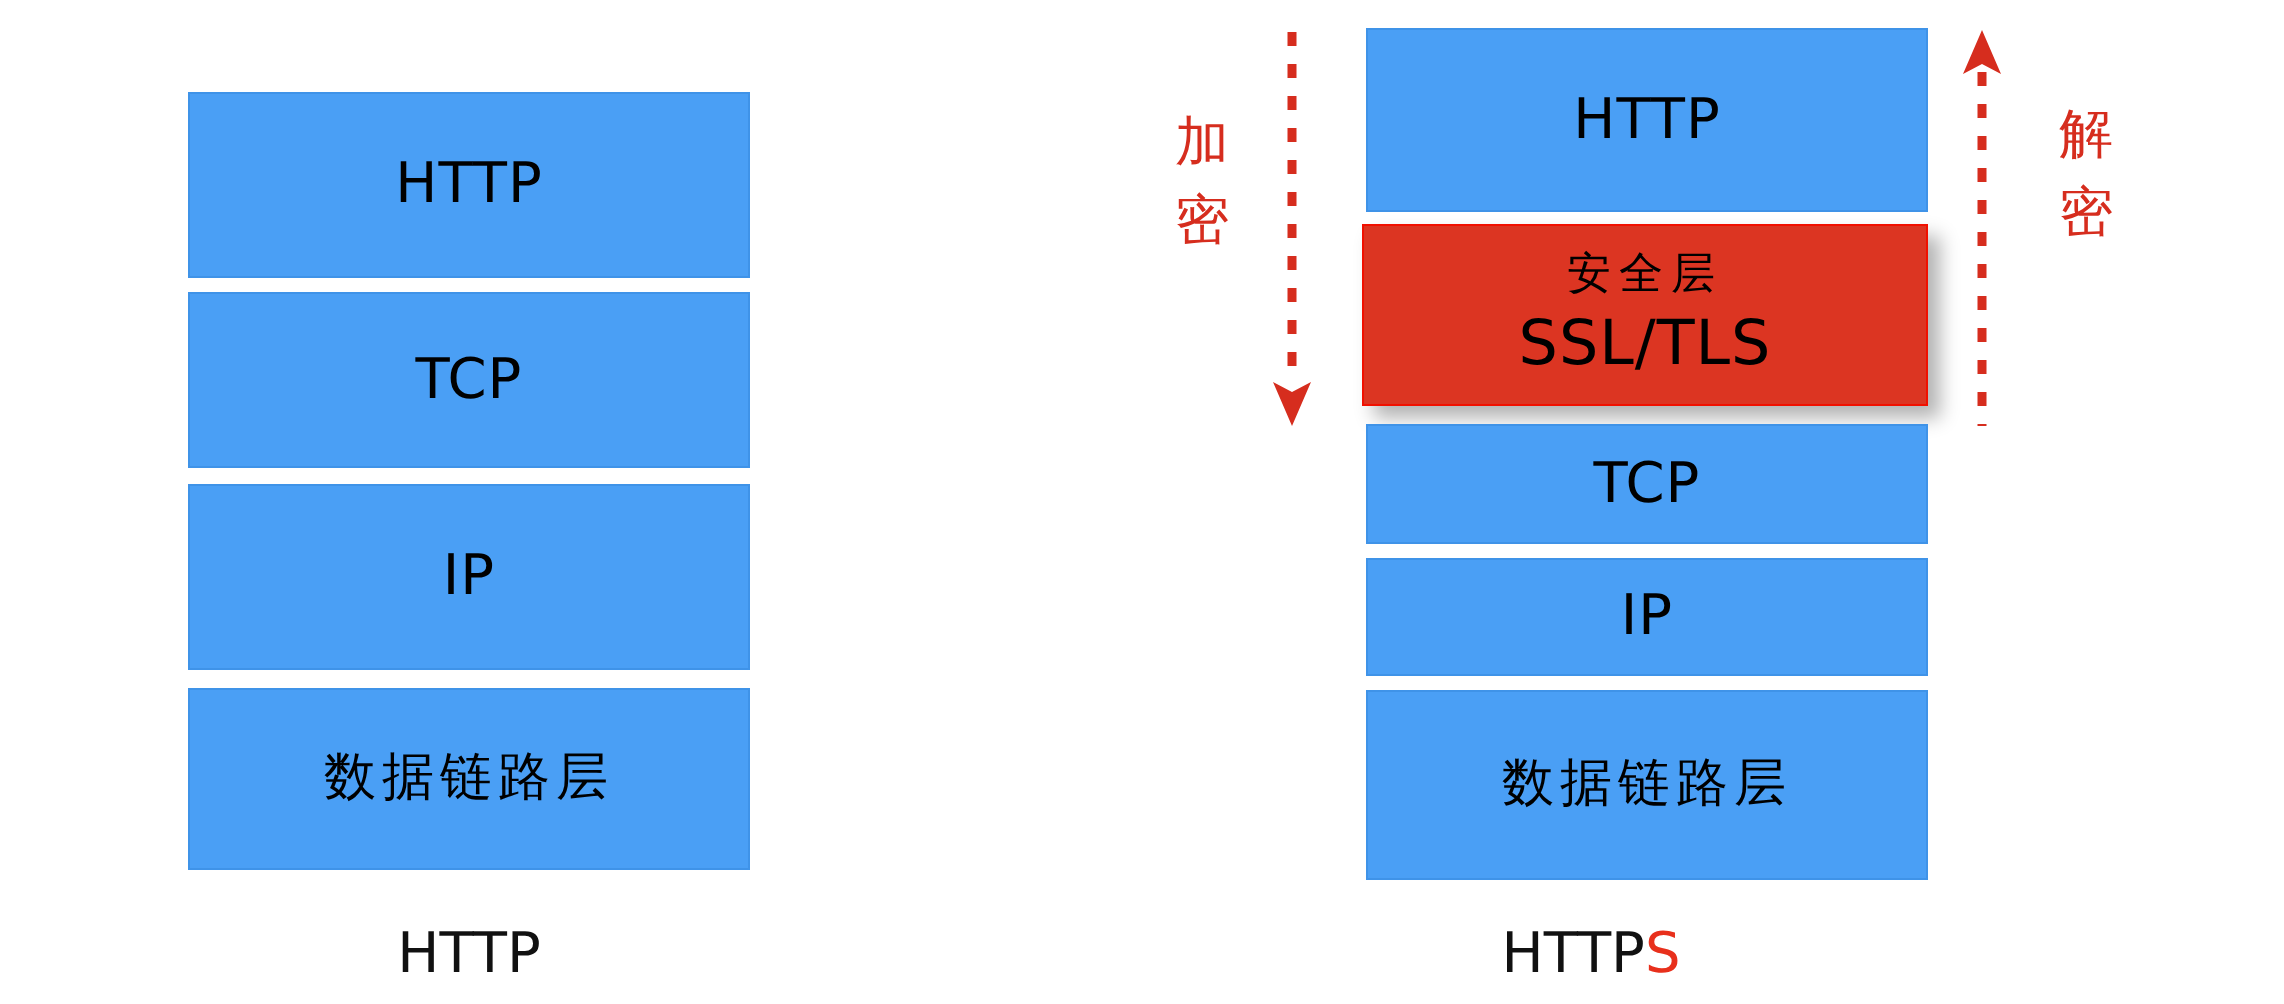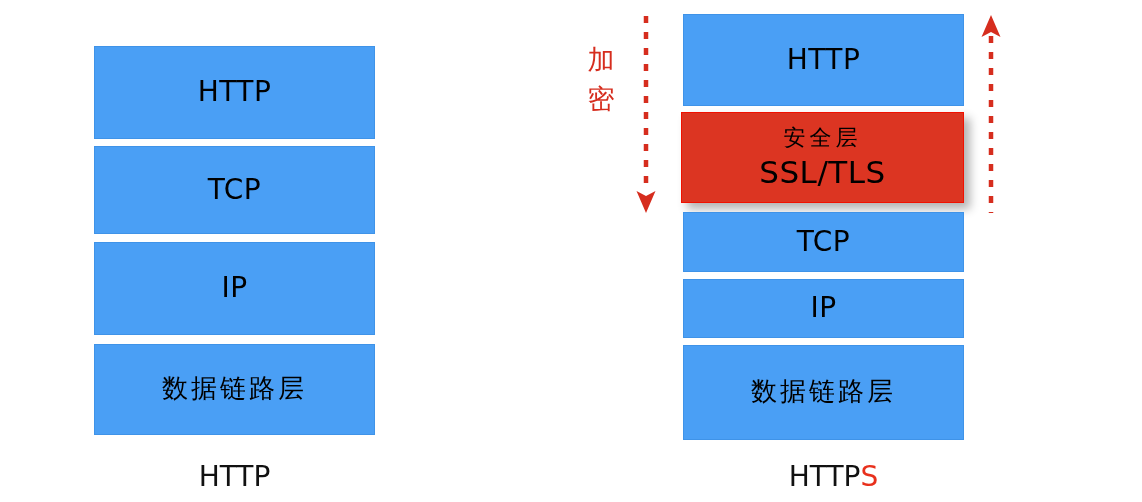--- a/index.html
+++ b/index.html
@@ -115,21 +115,21 @@
   </div>
 
   <div class="layer blue" style="left:94px; top:344px; width:281px; height:91px;">
     <span class="lbl cjk">数据链路层</span>
   </div>
 
   <div class="caption" style="left:94px; top:460px; width:281px;">
     <span>HTTP</span>
   </div>
 
-  <div class="anno-text" style="left:584px; top:40px;">
+  <div class="anno-text" style="left:584px; top:52px;">
     <span>加密</span>
   </div>
 
   <svg class="arrow-svg" style="left:630px; top:10px;" width="32" height="205" viewBox="0 0 32 205">
     <line x1="16" y1="6" x2="16" y2="182" stroke="#d62d1e" stroke-width="4.5" stroke-dasharray="7,9" stroke-linecap="butt"></line>
     <path d="M16 203 L6.5 181 L16 186 L25.5 181 Z" fill="#d62d1e"></path>
   </svg>
 
   <div class="layer blue" style="left:683px; top:14px; width:281px; height:92px;">
     <span class="lbl latin">HTTP</span>
@@ -145,23 +145,26 @@
   </div>
 
   <div class="layer blue" style="left:683px; top:279px; width:281px; height:59px;">
     <span class="lbl latin">IP</span>
   </div>
 
   <div class="layer blue" style="left:683px; top:345px; width:281px; height:95px;">
     <span class="lbl cjk">数据链路层</span>
   </div>
 
-  <div class="caption" style="left:693px; top:460px; width:281px;">
+  <div class="caption" style="left:655px; top:460px; width:281px;">
     <span>HTTP</span><span class="accent">S</span>
   </div>
 
   <svg class="arrow-svg" style="left:975px; top:10px;" width="32" height="205" viewBox="0 0 32 205">
     <line x1="16" y1="26" x2="16" y2="203" stroke="#d62d1e" stroke-width="4.5" stroke-dasharray="7,9" stroke-linecap="butt"></line>
     <path d="M16 5 L6.5 27 L16 22 L25.5 27 Z" fill="#d62d1e"></path>
   </svg>
 
+  <div class="anno-text" style="left:1026px; top:48px;">
+    <span>解密</span>
+  </div>
 
 </div>
 
 </body></html>

